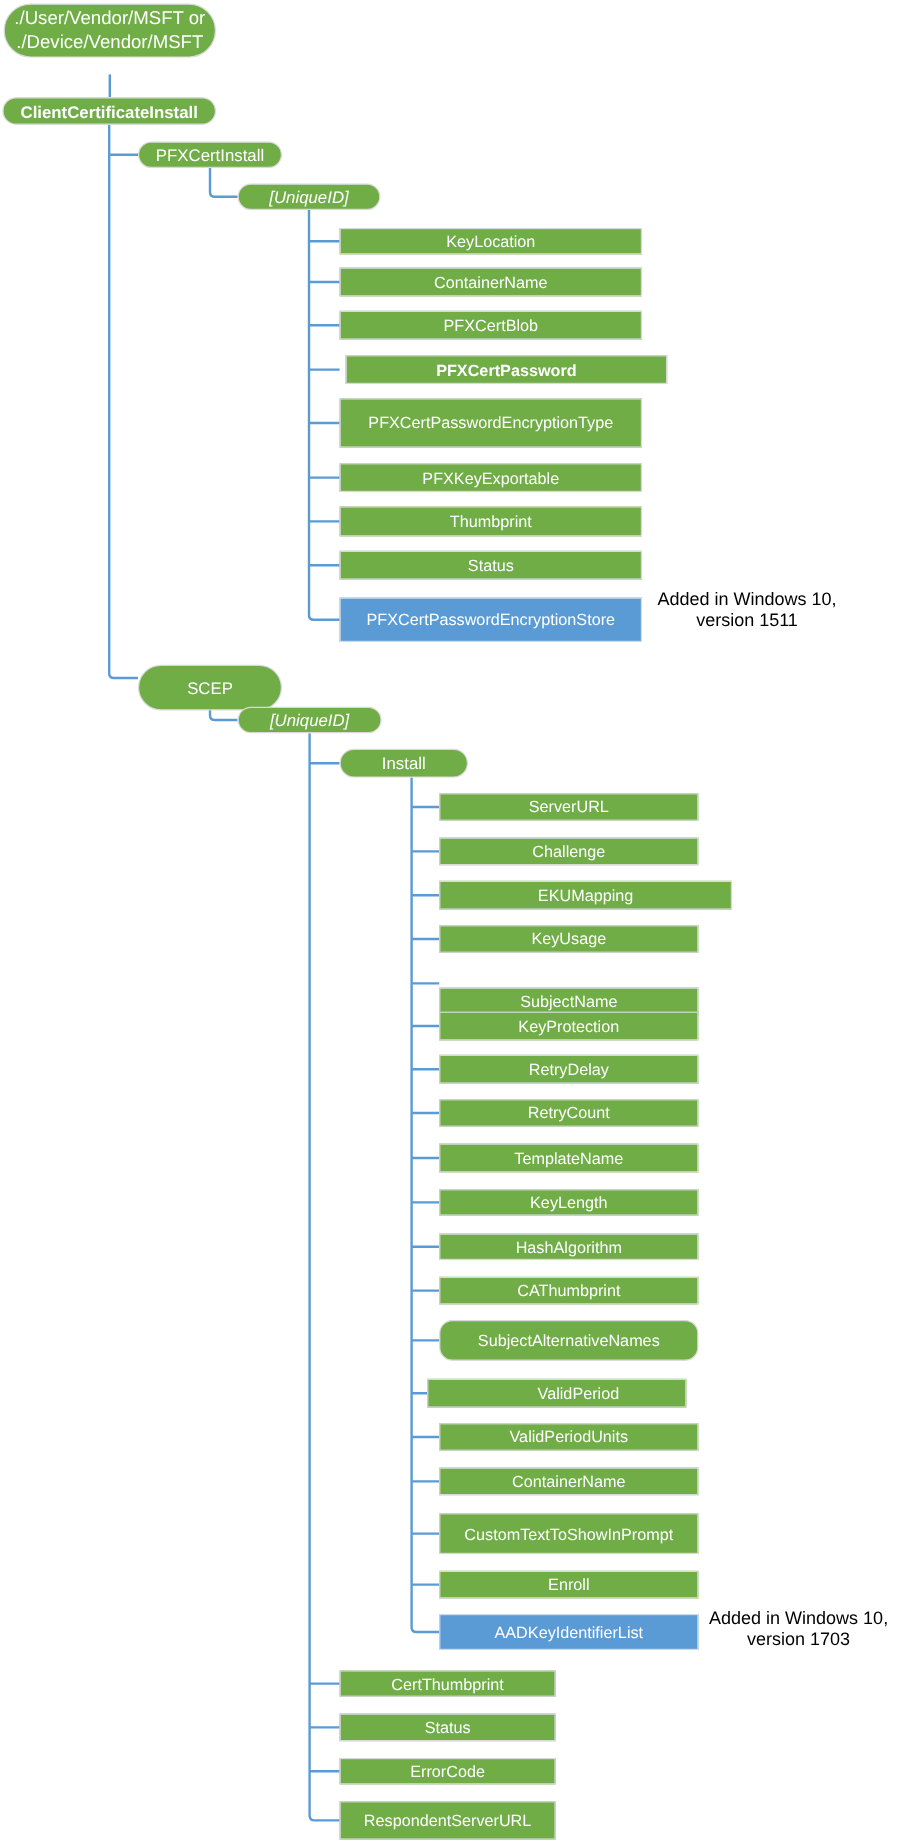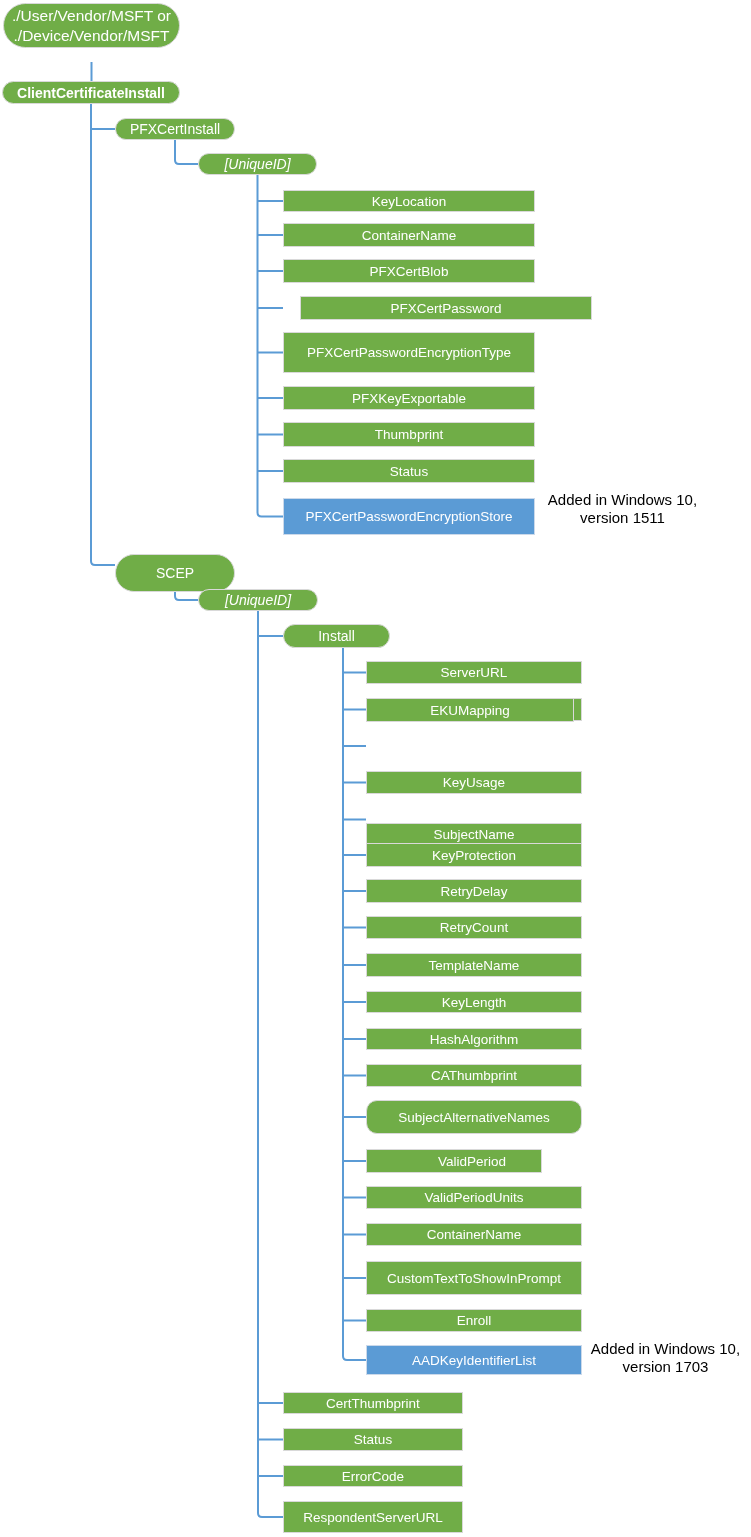--- a/index.html
+++ b/index.html
@@ -79,21 +79,21 @@
       </div>
       <div class="node shape-box color-green" style="left: 283px; top: 190px; width: 252px; height: 22px;">
         <span>KeyLocation</span>
       </div>
       <div class="node shape-box color-green" style="left: 283px; top: 223px; width: 252px; height: 24px;">
         <span>ContainerName</span>
       </div>
       <div class="node shape-box color-green" style="left: 283px; top: 259px; width: 252px; height: 24px;">
         <span>PFXCertBlob</span>
       </div>
-      <div class="node shape-box color-green" style="left: 300px; top: 296px; width: 292px; height: 24px;">
+      <div class="node shape-box color-green" style="left: 288px; top: 296px; width: 268px; height: 24px; font-weight: bold;">
         <span>PFXCertPassword</span>
       </div>
       <div class="node shape-box color-green" style="left: 283px; top: 332px; width: 252px; height: 41px;">
         <span>PFXCertPasswordEncryptionType</span>
       </div>
       <div class="node shape-box color-green" style="left: 283px; top: 386px; width: 252px; height: 24px;">
         <span>PFXKeyExportable</span>
       </div>
       <div class="node shape-box color-green" style="left: 283px; top: 422px; width: 252px; height: 25px;">
         <span>Thumbprint</span>
@@ -112,21 +112,21 @@
       </div>
       <div class="node shape-pill color-green" style="left: 283px; top: 624px; width: 107px; height: 24px;">
         <span>Install</span>
       </div>
       <div class="node shape-box color-green" style="left: 366px; top: 661px; width: 216px; height: 23px;">
         <span>ServerURL</span>
       </div>
       <div class="node shape-box color-green" style="left: 366px; top: 698px; width: 216px; height: 23px;">
         <span>Challenge</span>
       </div>
-      <div class="node shape-box color-green" style="left: 366px; top: 698px; width: 208px; height: 24px;">
+      <div class="node shape-box color-green" style="left: 366px; top: 734px; width: 244px; height: 24px;">
         <span>EKUMapping</span>
       </div>
       <div class="node shape-box color-green" style="left: 366px; top: 771px; width: 216px; height: 23px;">
         <span>KeyUsage</span>
       </div>
       <div class="node shape-box color-green" style="left: 366px; top: 823px; width: 216px; height: 23px;">
         <span>SubjectName</span>
       </div>
       <div class="node shape-box color-green" style="left: 366px; top: 843px; width: 216px; height: 24px;">
         <span>KeyProtection</span>
@@ -145,21 +145,21 @@
       </div>
       <div class="node shape-box color-green" style="left: 366px; top: 1028px; width: 216px; height: 22px;">
         <span>HashAlgorithm</span>
       </div>
       <div class="node shape-box color-green" style="left: 366px; top: 1064px; width: 216px; height: 23px;">
         <span>CAThumbprint</span>
       </div>
       <div class="node shape-box color-green" style="left: 366px; top: 1100px; width: 216px; height: 34px; border-radius: 11px;">
         <span>SubjectAlternativeNames</span>
       </div>
-      <div class="node shape-box color-green" style="left: 366px; top: 1149px; width: 176px; height: 24px; padding-left: 36px;">
+      <div class="node shape-box color-green" style="left: 356px; top: 1149px; width: 216px; height: 24px; padding-left: 36px;">
         <span>ValidPeriod</span>
       </div>
       <div class="node shape-box color-green" style="left: 366px; top: 1186px; width: 216px; height: 23px;">
         <span>ValidPeriodUnits</span>
       </div>
       <div class="node shape-box color-green" style="left: 366px; top: 1223px; width: 216px; height: 23px;">
         <span>ContainerName</span>
       </div>
       <div class="node shape-box color-green" style="left: 366px; top: 1261px; width: 216px; height: 34px;">
         <span>CustomTextToShowInPrompt</span>

